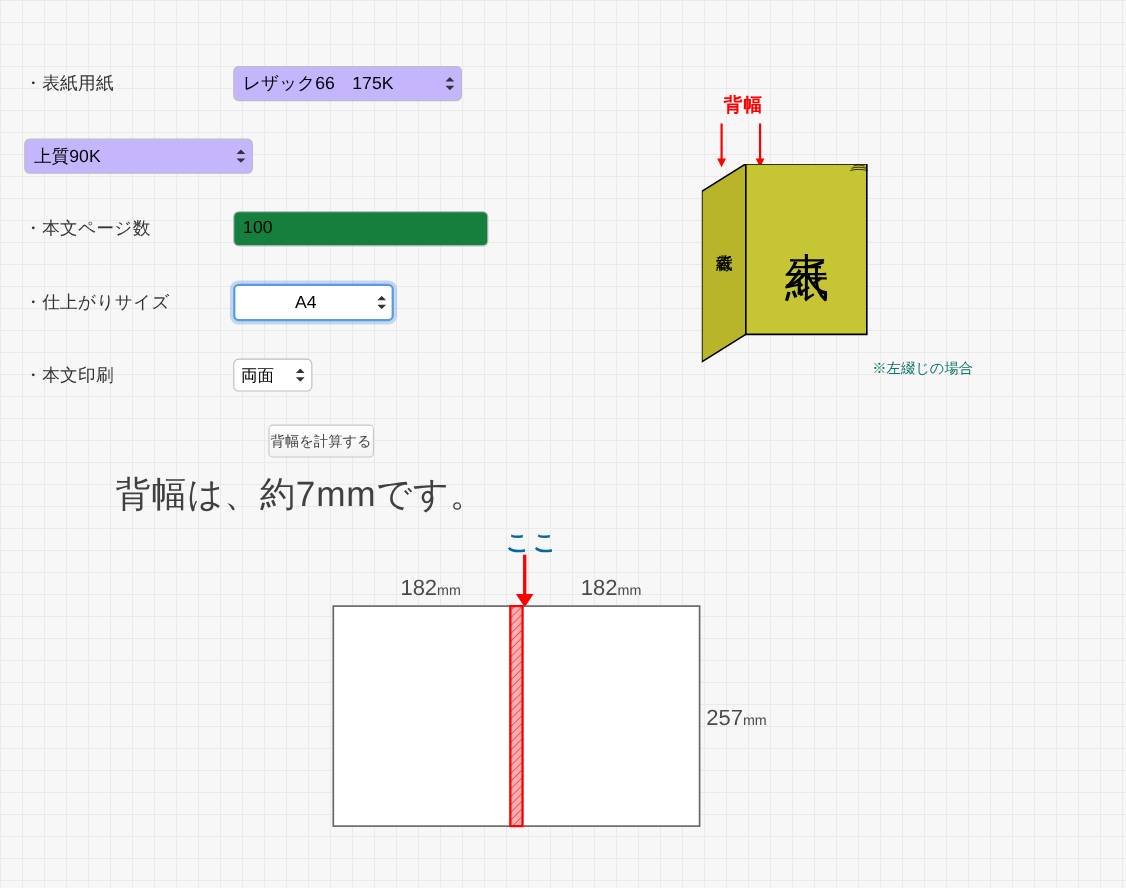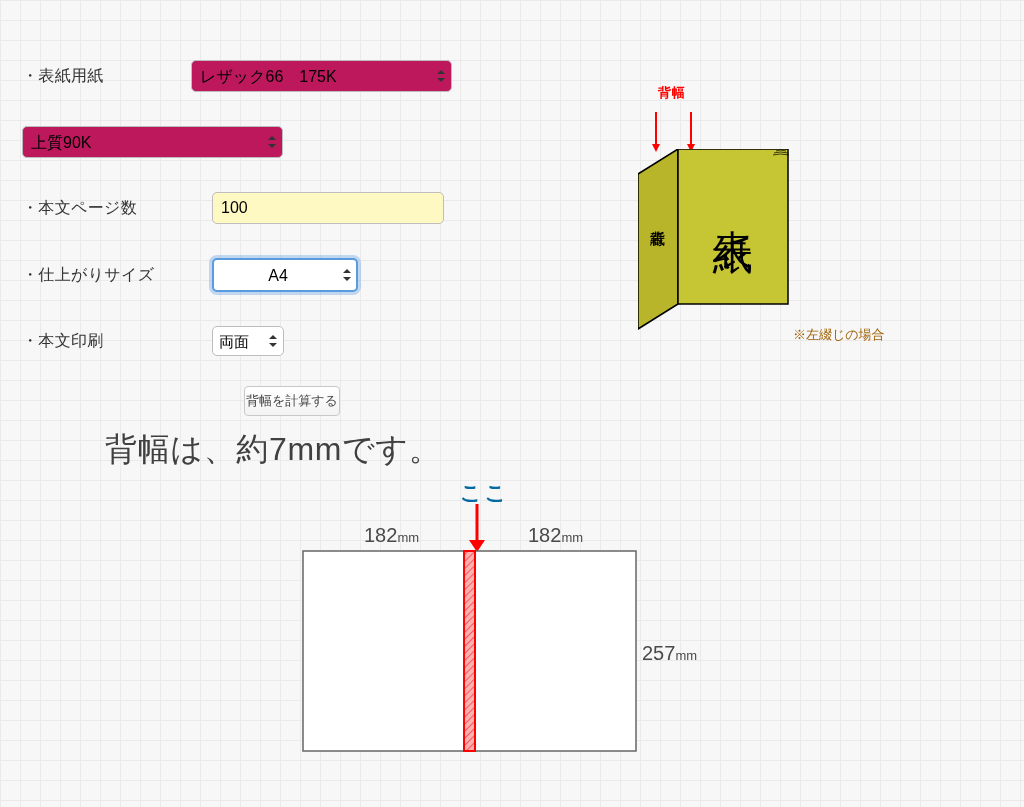--- a/index.html
+++ b/index.html
@@ -26,27 +26,27 @@
       align-items: center;
       margin-bottom: 34px;
     }
     .form-label {
       width: 190px;
       font-size: 16px;
       color: #333;
       letter-spacing: 0.02em;
     }
     .select-wide {
-      width: 261px;
+      width: 208px;
       height: 32px;
       font-size: 16px;
       padding: 3px 22px 3px 8px;
       border: 1px solid #bdbdbd;
       border-radius: 5px;
-      background: #be185d;
+      background: #c4b5fd;
       appearance: none;
       position: relative;
     }
     .select-med {
       width: 146px;
       height: 34px;
       font-size: 16px;
       padding: 3px 22px 3px 8px;
       border: 2px solid #5a9be0;
       border-radius: 5px;
@@ -78,21 +78,21 @@
       color: #333;
     }
     .stepper-icon svg { display: block; }
     .text-input {
       width: 232px;
       height: 32px;
       font-size: 16px;
       padding: 3px 8px;
       border: 1px solid #bdbdbd;
       border-radius: 5px;
-      background: #fef9c3;
+      background: #15803d;
       font-family: inherit;
     }
     .calc-button {
       font-size: 13px;
       padding: 5px 1px;
       border: 1px solid #c8c8c8;
       border-radius: 4px;
       background: linear-gradient(#ffffff, #f3f3f3);
       color: #444;
       cursor: pointer;
@@ -101,35 +101,35 @@
     }
 
     .book3d-area {
       position: absolute;
       left: 638px;
       top: 84px;
       width: 300px;
     }
     .spine-width-label {
       color: #ff0000;
-      font-size: 13px;
+      font-size: 17px;
       font-weight: bold;
       position: absolute;
       left: 20px;
       top: 0;
       letter-spacing: 0.05em;
     }
     .spine-arrows { position: absolute; left: 11px; top: 28px; }
     .book3d { position: absolute; left: 0; top: 65px; }
     .binding-note {
       position: absolute;
       left: 155px;
       top: 242px;
       font-size: 13px;
-      color: #a16207;
+      color: #0f766e;
     }
 
     .result-text {
       position: absolute;
       left: 105px;
       top: 428px;
       font-size: 32px;
       font-weight: normal;
       color: #404040;
       letter-spacing: 0.02em;

